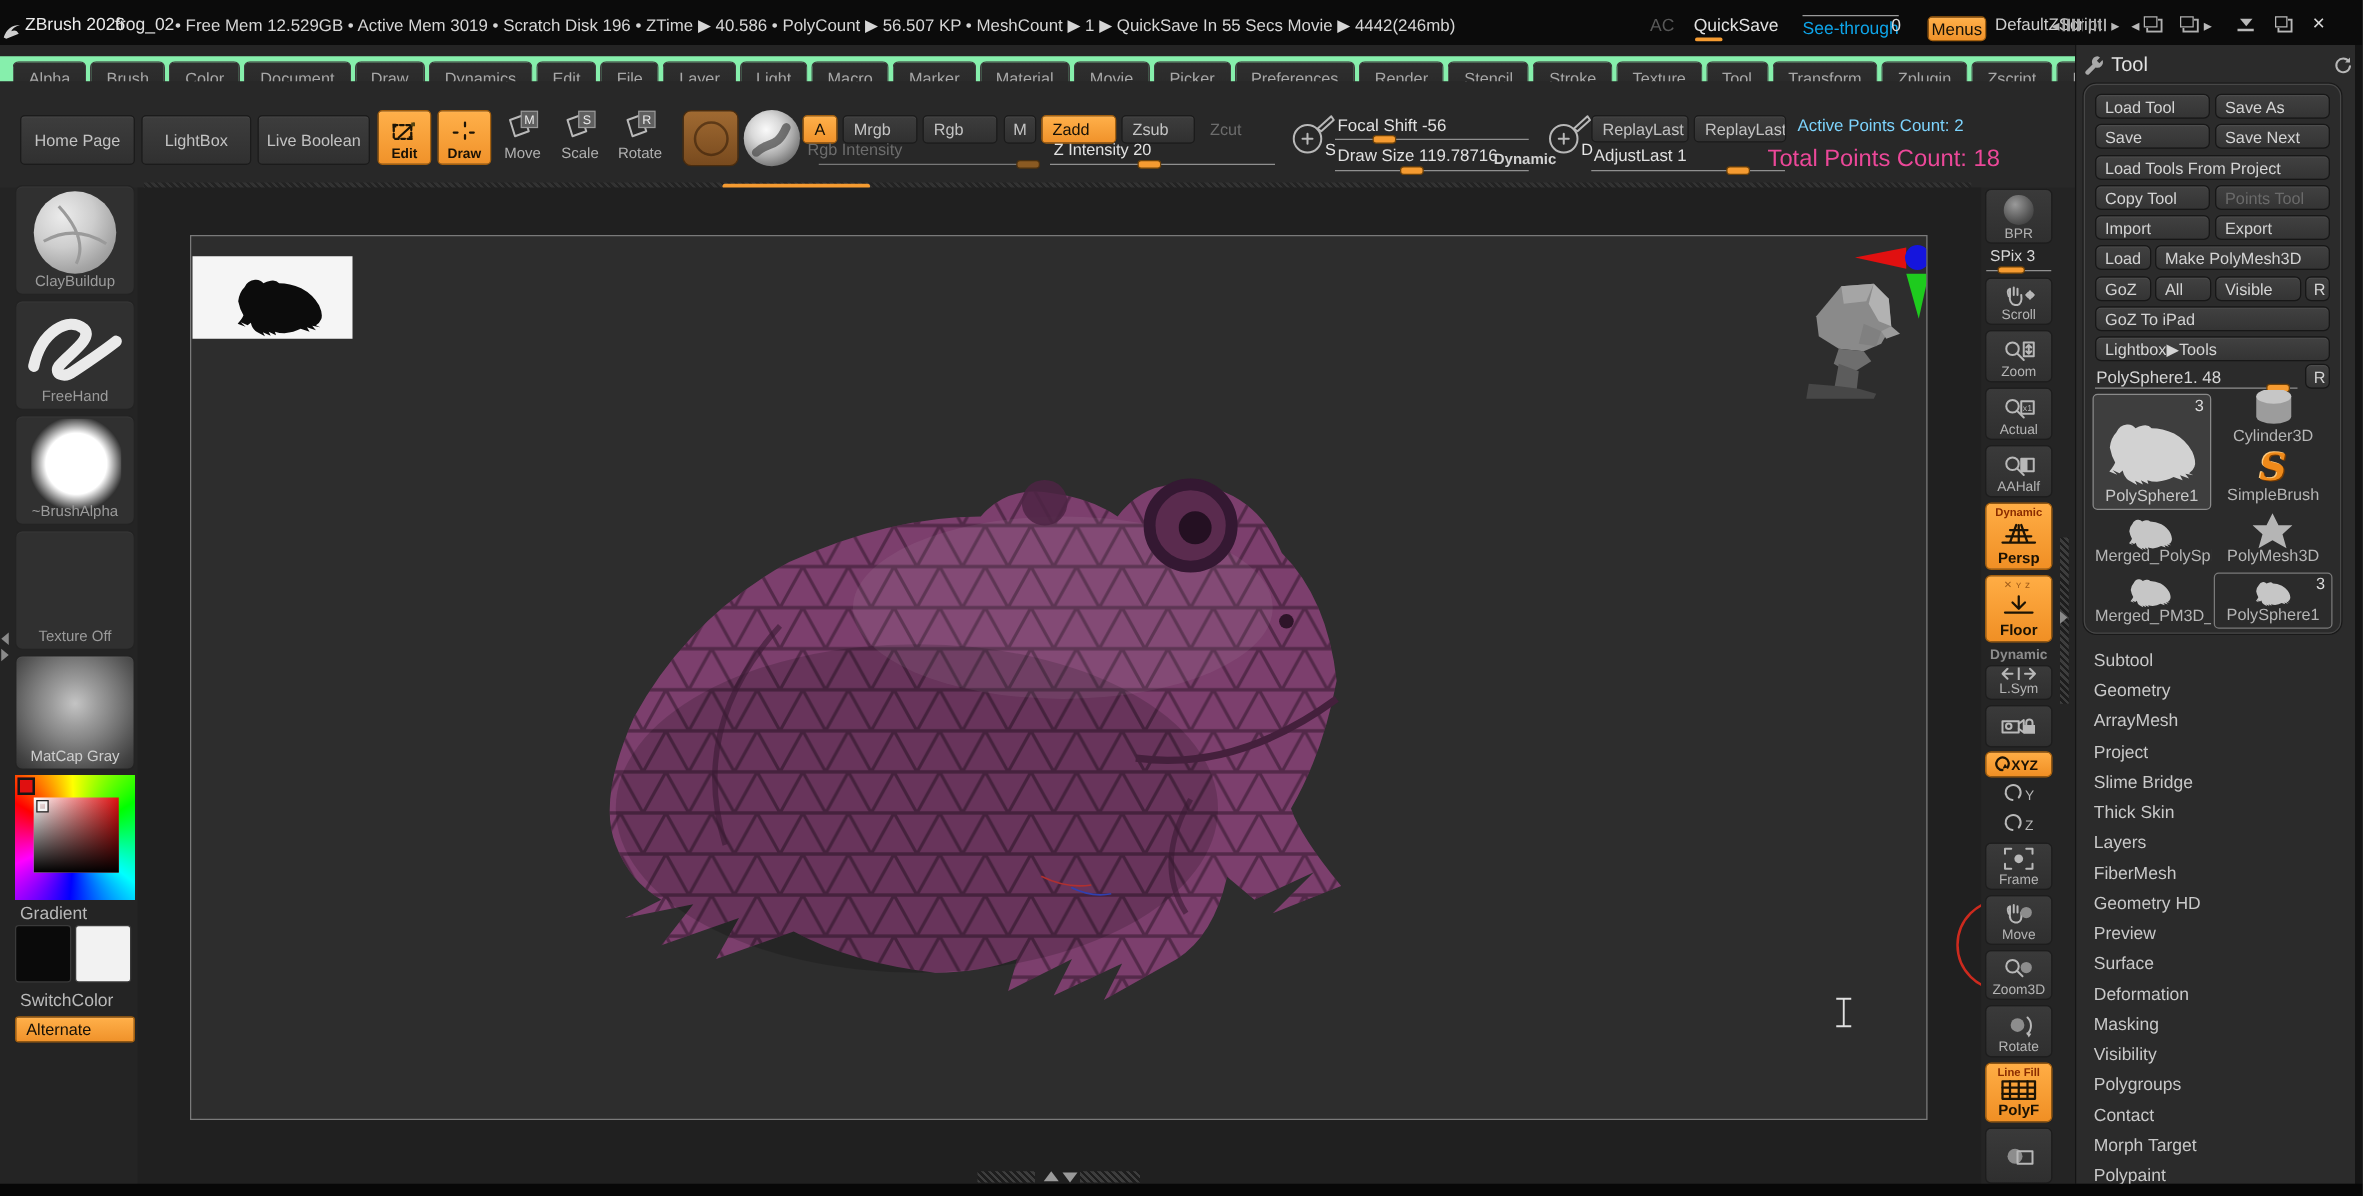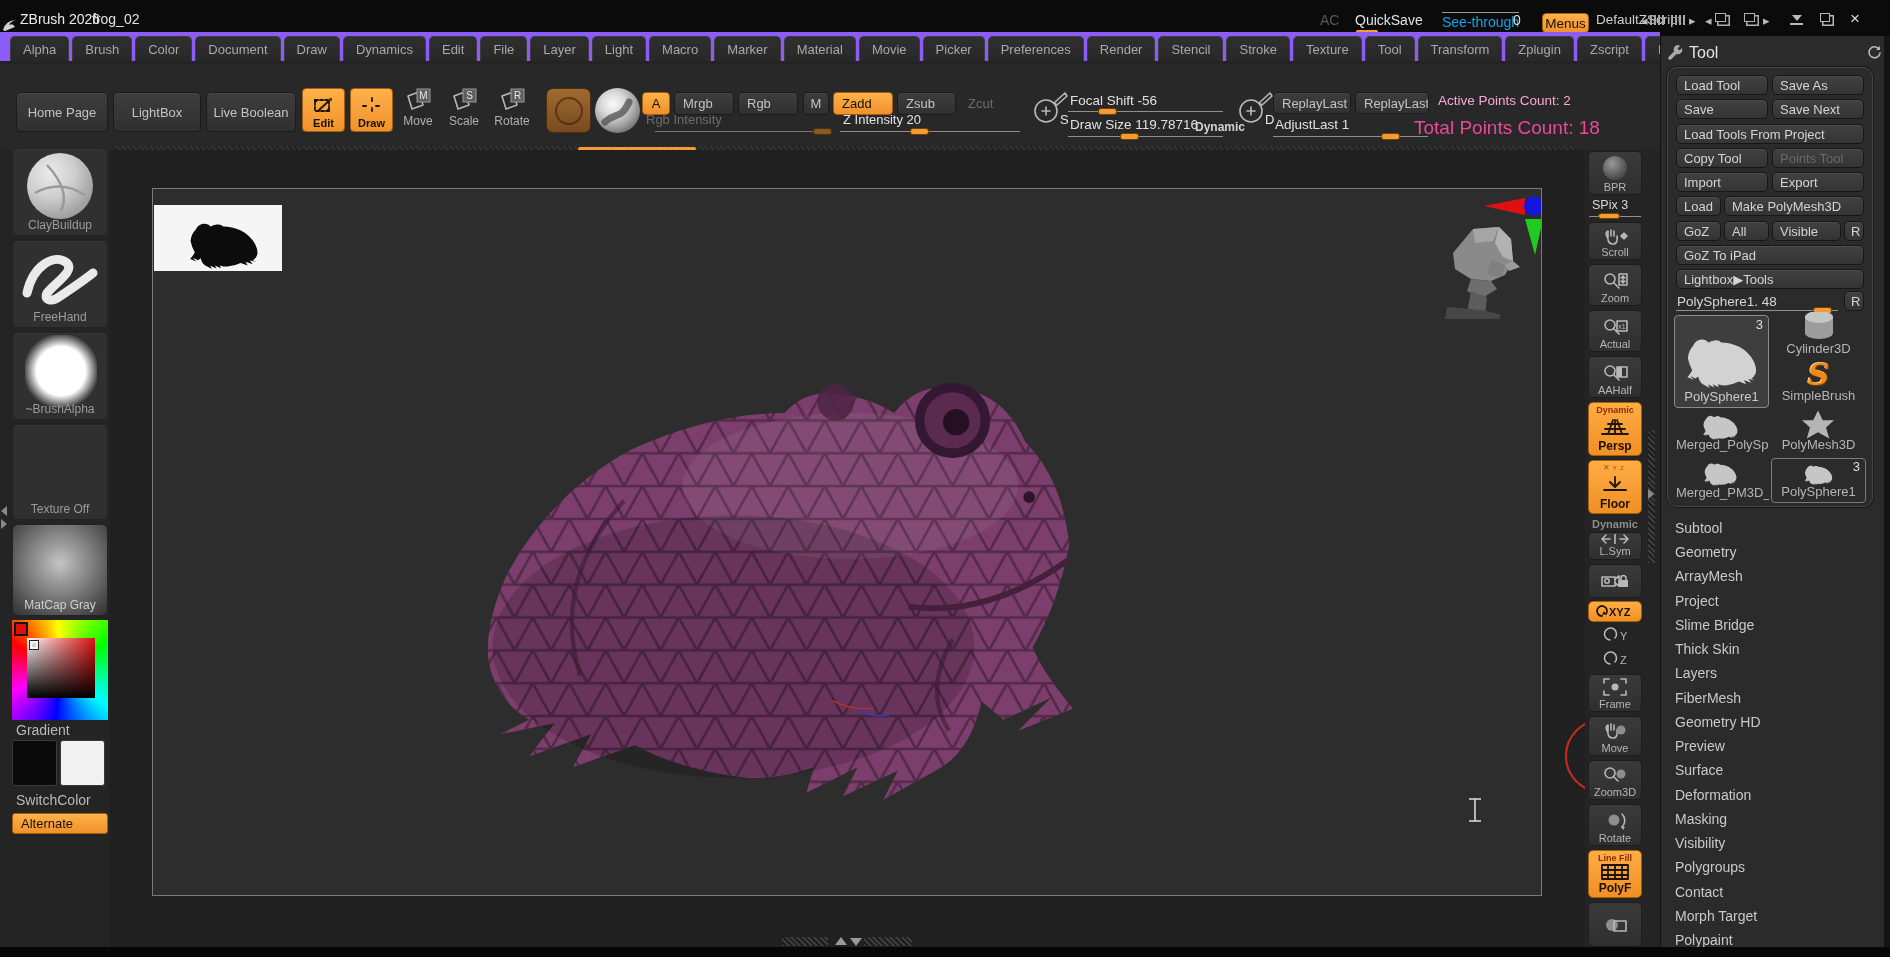--- a/index.html
+++ b/index.html
@@ -42,20 +42,21 @@
 </pattern>
 </defs>
 </svg>
 
 <div class="abs" style="left:0;top:0;width:1890px;height:36px;background:#0b0b0b">
   <svg class="abs" style="left:2px;top:16px" width="16" height="17" viewBox="0 0 16 17">
       <path d="M1,14 Q4,4 14,4 Q8,6 7,9 Q11,7 13,11 L3,15 Z" fill="#cfcfcf"></path>
     </svg>
   <span class="lbl" style="left:20px;top:11px;font-size:14px;color:#ececec">ZBrush 2026</span>
   <span class="lbl" style="left:92px;top:11px;font-size:14px;color:#e0e0e0">frog_02</span>
+  <span class="lbl" style="left:140px;top:12px;font-size:13.5px;color:#d6d6d6">• Free Mem 12.529GB  • Active Mem 3019  • Scratch Disk 196  •  ZTime ▶ 40.586  • PolyCount ▶ 56.507 KP   • MeshCount ▶ 1   ▶ QuickSave In 55 Secs  Movie ▶ 4442(246mb)</span>
   <span class="lbl" style="left:1320px;top:12px;color:#585858;font-size:14px">AC</span>
   <span class="lbl" style="left:1355px;top:12px;color:#e2e2e2;font-size:14px">QuickSave</span>
   <div class="abs" style="left:1356px;top:30px;width:22px;height:3px;background:#f59b31;border-radius:2px"></div>
   <span class="lbl" style="left:1442px;top:12px;color:#0ea5e9;font-size:14px;border-top:1px solid #9a9a9a;padding-top:1px">See-through</span>
   <span class="lbl" style="left:1513px;top:12px;color:#dcdcdc;font-size:14px">0</span>
   <div class="btn orange" style="left:1542px;top:13px;width:47px;height:20px;font-size:13.5px">
       <span>Menus</span>
     </div>
   <span class="lbl" style="left:1596px;top:12px;color:#cfcfcf;font-size:13.5px">DefaultZScript</span>
   <span class="ttl-ic" style="left:1641px;top:13px">◂</span>
@@ -67,21 +68,21 @@
   <div class="abs" style="left:1744px;top:13px;width:11px;height:9px;border:1.5px solid #b0b0b0;box-shadow:3px 3px 0 -0.5px #0b0b0b,3px 3px 0 1px #b0b0b0"></div>
   <span class="ttl-ic" style="left:1763px;top:13px">▸</span>
   <div class="abs" style="left:1790px;top:15px;width:13px;height:10px">
     <div style="width:0;height:0;margin-left:2px;border-left:5px solid transparent;border-right:5px solid transparent;border-top:6px solid #b9b9b9"></div>
     <div style="margin-top:2px;width:13px;height:2px;background:#b9b9b9"></div>
   </div>
   <div class="abs" style="left:1820px;top:13px;width:10px;height:9px;border:1.5px solid #b9b9b9;box-shadow:3px 3px 0 -0.5px #0b0b0b,3px 3px 0 1px #b9b9b9"></div>
   <span class="ttl-ic" style="left:1850px;top:9px;font-size:17px;color:#d9d9d9">×</span>
 </div>
 
-<div class="abs" style="left:0;top:32px;width:1660px;height:29px;background:#8b5cf6">
+<div class="abs" style="left:0;top:45px;width:1660px;height:29px;background:#86efac">
   <div class="abs" style="left:10px;top:4px;display:flex">
     <div class="tab">
         <span>Alpha</span>
       </div>
     <div class="tab">
         <span>Brush</span>
       </div>
     <div class="tab">
         <span>Color</span>
       </div>
@@ -264,21 +265,21 @@
   <div class="btn left" style="left:1273px;top:27px;width:78px;height:22px">
       <span>ReplayLast</span>
     </div>
   <div class="btn left" style="left:1355px;top:27px;width:74px;height:22px">
       <span>ReplayLastRel</span>
     </div>
   <span class="lbl" style="left:1275px;top:52px;color:#e0e0e0;font-size:13.5px">AdjustLast 1</span>
   <div class="track" style="left:1273px;top:71px;width:155px"></div>
   <div class="handle" style="left:1381px;top:68px"></div>
 
-  <span class="lbl" style="left:1438px;top:28px;color:#f9a8d4;font-size:13.5px">Active Points Count: 2</span>
+  <span class="lbl" style="left:1438px;top:28px;color:#7dd3fc;font-size:13.5px">Active Points Count: 2</span>
   <span class="lbl" style="left:1414px;top:52px;color:#ec4899;font-size:19px">Total Points Count: 18</span>
 
   <div class="abs hatch" style="left:115px;top:81px;width:1462px;height:6px;opacity:.5"></div>
   <div class="abs" style="left:578px;top:82px;width:118px;height:4px;background:#f59b31;border-radius:2px"></div>
 </div>
 
 <div class="tile" style="left:12px;top:148px;width:96px;height:88px">
   <div style="position:absolute;left:14px;top:4px;width:66px;height:66px;border-radius:50%;background:radial-gradient(circle at 35% 30%,#ececec,#cdcdcd 40%,#a5a5a5 70%,#858585)">
     <svg width="66" height="66" viewBox="0 0 66 66">
         <path d="M8,40 Q33,26 58,42 M20,12 Q44,38 34,58" stroke="#9a9a9a" stroke-width="2.5" fill="none"></path>

